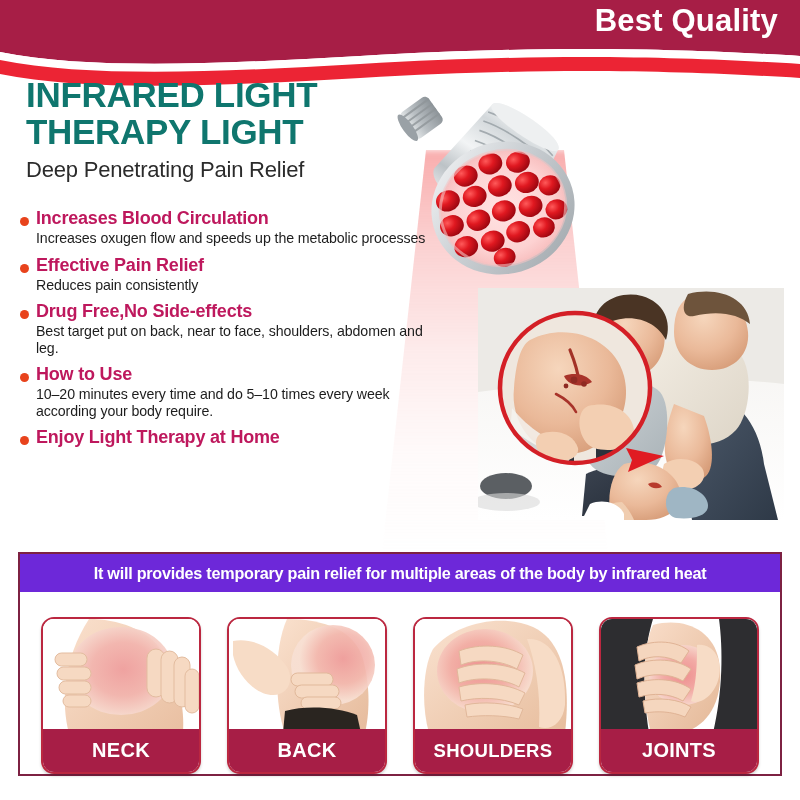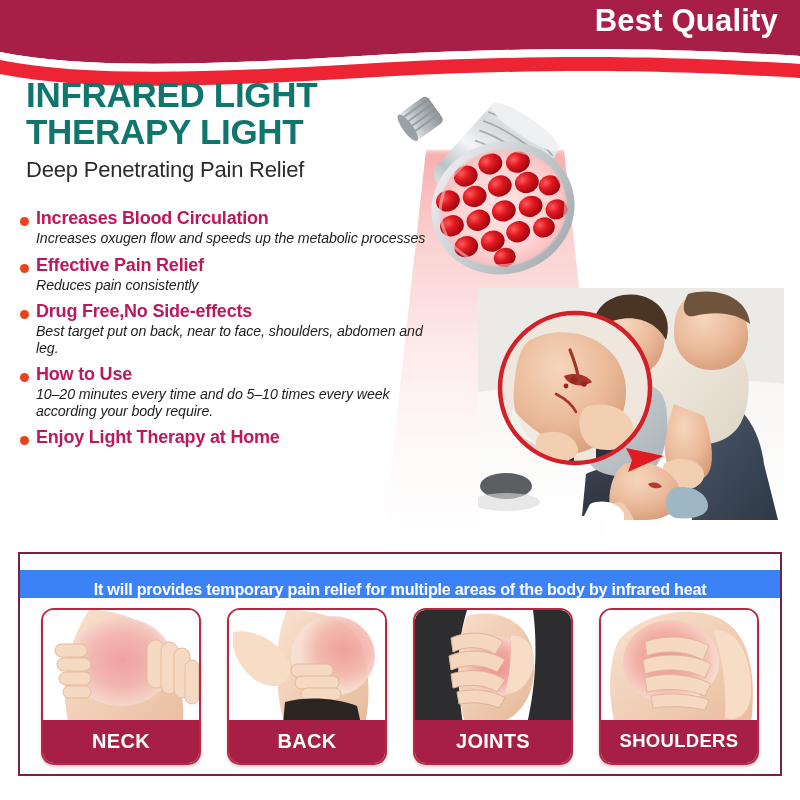--- a/index.html
+++ b/index.html
@@ -23,48 +23,48 @@
       margin-top:7px;letter-spacing:-.2px;}
 
   
   .features{position:absolute;left:12px;top:208px;width:415px;z-index:6;}
   .feat{position:relative;padding-left:24px;margin-bottom:8px;}
   .dot{position:absolute;left:8px;top:9px;width:9px;height:9px;border-radius:50%;
        background:#e8431c;}
   .feat-head{color:#be185d;font-size:18px;font-weight:700;line-height:21px;
        letter-spacing:-.2px;}
   .feat-body{color:#1d1d1d;font-size:14.2px;font-weight:400;line-height:16.5px;
-       margin-top:1px;letter-spacing:-.1px;font-style:italic;}
+       margin-top:1px;letter-spacing:-.1px;}
 
   
   .lamp-wrap{position:absolute;left:372px;top:72px;width:230px;height:210px;z-index:4;}
   .glow{position:absolute;left:380px;top:150px;width:230px;height:420px;z-index:1;
         background:linear-gradient(to bottom,
           rgba(244,106,106,.55) 0%,
           rgba(246,140,140,.40) 22%,
           rgba(249,180,180,.26) 48%,
           rgba(252,215,215,.13) 72%,
           rgba(255,255,255,0) 96%);
         clip-path:polygon(20% 0%,80% 0%,100% 100%,0% 100%);
         filter:blur(3px);}
 
   
   .photo{position:absolute;left:478px;top:288px;width:306px;height:232px;
          overflow:hidden;z-index:3;background:#f6f2ee;}
 
   
   .bottom{position:absolute;left:18px;top:552px;width:764px;height:224px;
           border:2px solid #7d2142;background:#ffffff;box-sizing:border-box;}
-  .banner{position:absolute;left:0;top:16px;width:100%;height:28px;
-          background:#3b82f6;box-sizing:border-box;}
+  .banner{position:absolute;left:0;top:0;width:100%;height:38px;
+          background:#6d28d9;box-sizing:border-box;}
   .banner span{display:block;color:#ffffff;font-size:16.2px;font-weight:700;
           line-height:38px;text-align:center;letter-spacing:-.25px;
           font-family:"Liberation Sans",sans-serif;}
   .cards{position:absolute;left:0;top:44px;width:100%;height:176px;
-         display:flex;justify-content:space-around;align-items:center;
+         display:flex;justify-content:space-around;align-items:flex-end;
          padding:0 8px;box-sizing:border-box;}
   .card{width:160px;height:157px;border:2.5px solid #bb2740;border-radius:13px;
         background:#ffffff;overflow:hidden;position:relative;box-sizing:border-box;
         box-shadow:0 2px 3px rgba(0,0,0,.18);}
   .card-img{position:absolute;left:0;top:0;width:100%;height:114px;overflow:hidden;
         background:#fdf3f2;}
   .card-label{position:absolute;left:0;bottom:0;width:100%;height:43px;
         background:#a71e46;color:#fff;font-size:20px;font-weight:700;
         display:flex;align-items:center;justify-content:center;letter-spacing:.3px;
         font-family:"Liberation Sans",sans-serif;}
@@ -370,20 +370,52 @@
             <path d="M56,92 C78,86 108,88 128,96 L132,114 L54,114 Z" fill="#2a2520"></path>
           </svg>
         </div>
         <div class="card-label">BACK</div>
       </div>
 
       <div class="card">
         <div class="card-img">
           <svg width="156" height="114" viewBox="0 0 156 114">
             <defs>
+              <radialGradient id="sred" cx="45%" cy="45%" r="55%">
+                <stop offset="0%" stop-color="#ed8f8f"></stop>
+                <stop offset="55%" stop-color="#f2aba3"></stop>
+                <stop offset="100%" stop-color="#f8dccf"></stop>
+              </radialGradient>
+              <linearGradient id="sskin" x1="0" y1="0" x2="1" y2="1">
+                <stop offset="0%" stop-color="#fae2d0"></stop>
+                <stop offset="100%" stop-color="#e7bd9d"></stop>
+              </linearGradient>
+            </defs>
+            <rect width="156" height="114" fill="#ffffff"></rect>
+
+            <path d="M18,30 C40,4 86,-6 118,8 C148,22 156,62 150,114 L14,114 C6,86 8,48 18,30 Z" fill="url(#sskin)"></path>
+            <ellipse cx="70" cy="52" rx="48" ry="42" fill="url(#sred)" opacity=".92"></ellipse>
+
+            <g fill="#f6d9c2" stroke="#e0b79a" stroke-width="1">
+              <path d="M44,32 C64,24 92,26 108,36 L102,50 C84,40 60,40 46,46 Z"></path>
+              <path d="M42,50 C62,42 92,44 110,54 L104,68 C86,58 60,58 44,64 Z"></path>
+              <path d="M44,68 C64,62 92,64 110,74 L104,86 C86,78 62,78 46,82 Z"></path>
+              <path d="M50,86 C68,82 92,84 108,90 L104,100 C88,96 66,96 52,98 Z"></path>
+            </g>
+
+            <path d="M112,20 C136,18 152,46 150,86 C148,104 136,112 124,108 C126,72 120,42 112,20 Z" fill="#f7dcc6"></path>
+          </svg>
+        </div>
+        <div class="card-label small">SHOULDERS</div>
+      </div>
+
+      <div class="card">
+        <div class="card-img">
+          <svg width="156" height="114" viewBox="0 0 156 114">
+            <defs>
               <radialGradient id="jred" cx="50%" cy="50%" r="52%">
                 <stop offset="0%" stop-color="#ee8f8f"></stop>
                 <stop offset="55%" stop-color="#f2aaa5"></stop>
                 <stop offset="100%" stop-color="#f7d8cd"></stop>
               </radialGradient>
               <linearGradient id="jskin" x1="0" y1="0" x2="1" y2="1">
                 <stop offset="0%" stop-color="#f9ddc9"></stop>
                 <stop offset="100%" stop-color="#e4b897"></stop>
               </linearGradient>
             </defs>
@@ -399,48 +431,16 @@
               <path d="M34,46 C52,38 76,40 90,50 L82,62 C68,54 50,54 36,60 Z"></path>
               <path d="M36,64 C54,58 76,60 90,70 L82,82 C68,74 52,74 38,78 Z"></path>
               <path d="M42,82 C58,78 78,80 90,88 L84,98 C70,92 56,92 44,94 Z"></path>
             </g>
             <path d="M96,26 C112,24 122,40 118,58 C114,76 100,86 90,82 C96,62 96,42 96,26 Z" fill="#f7dcc6"></path>
           </svg>
         </div>
         <div class="card-label">JOINTS</div>
       </div>
 
-      <div class="card">
-        <div class="card-img">
-          <svg width="156" height="114" viewBox="0 0 156 114">
-            <defs>
-              <radialGradient id="sred" cx="45%" cy="45%" r="55%">
-                <stop offset="0%" stop-color="#ed8f8f"></stop>
-                <stop offset="55%" stop-color="#f2aba3"></stop>
-                <stop offset="100%" stop-color="#f8dccf"></stop>
-              </radialGradient>
-              <linearGradient id="sskin" x1="0" y1="0" x2="1" y2="1">
-                <stop offset="0%" stop-color="#fae2d0"></stop>
-                <stop offset="100%" stop-color="#e7bd9d"></stop>
-              </linearGradient>
-            </defs>
-            <rect width="156" height="114" fill="#ffffff"></rect>
-
-            <path d="M18,30 C40,4 86,-6 118,8 C148,22 156,62 150,114 L14,114 C6,86 8,48 18,30 Z" fill="url(#sskin)"></path>
-            <ellipse cx="70" cy="52" rx="48" ry="42" fill="url(#sred)" opacity=".92"></ellipse>
-
-            <g fill="#f6d9c2" stroke="#e0b79a" stroke-width="1">
-              <path d="M44,32 C64,24 92,26 108,36 L102,50 C84,40 60,40 46,46 Z"></path>
-              <path d="M42,50 C62,42 92,44 110,54 L104,68 C86,58 60,58 44,64 Z"></path>
-              <path d="M44,68 C64,62 92,64 110,74 L104,86 C86,78 62,78 46,82 Z"></path>
-              <path d="M50,86 C68,82 92,84 108,90 L104,100 C88,96 66,96 52,98 Z"></path>
-            </g>
-
-            <path d="M112,20 C136,18 152,46 150,86 C148,104 136,112 124,108 C126,72 120,42 112,20 Z" fill="#f7dcc6"></path>
-          </svg>
-        </div>
-        <div class="card-label small">SHOULDERS</div>
-      </div>
-
     </div>
   </div>
 
 </div>
 
 </body></html>

